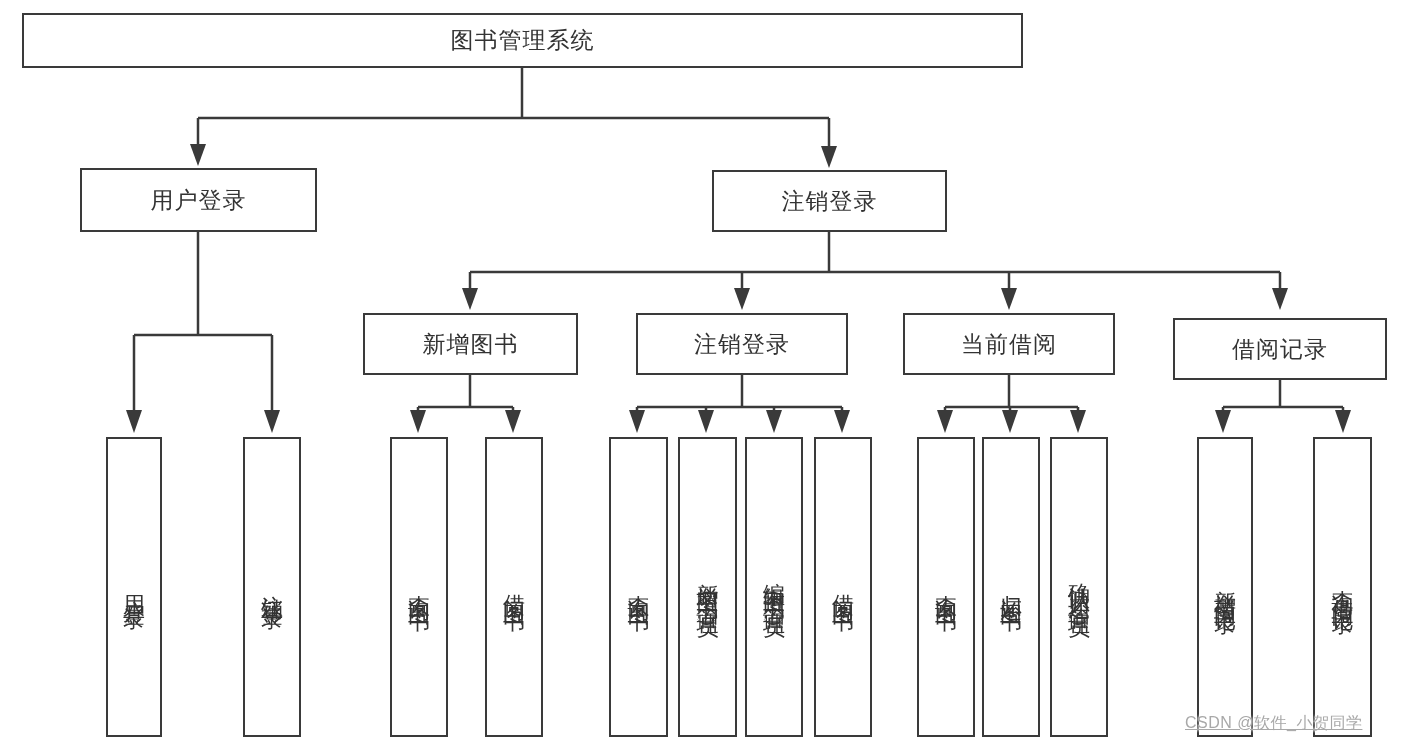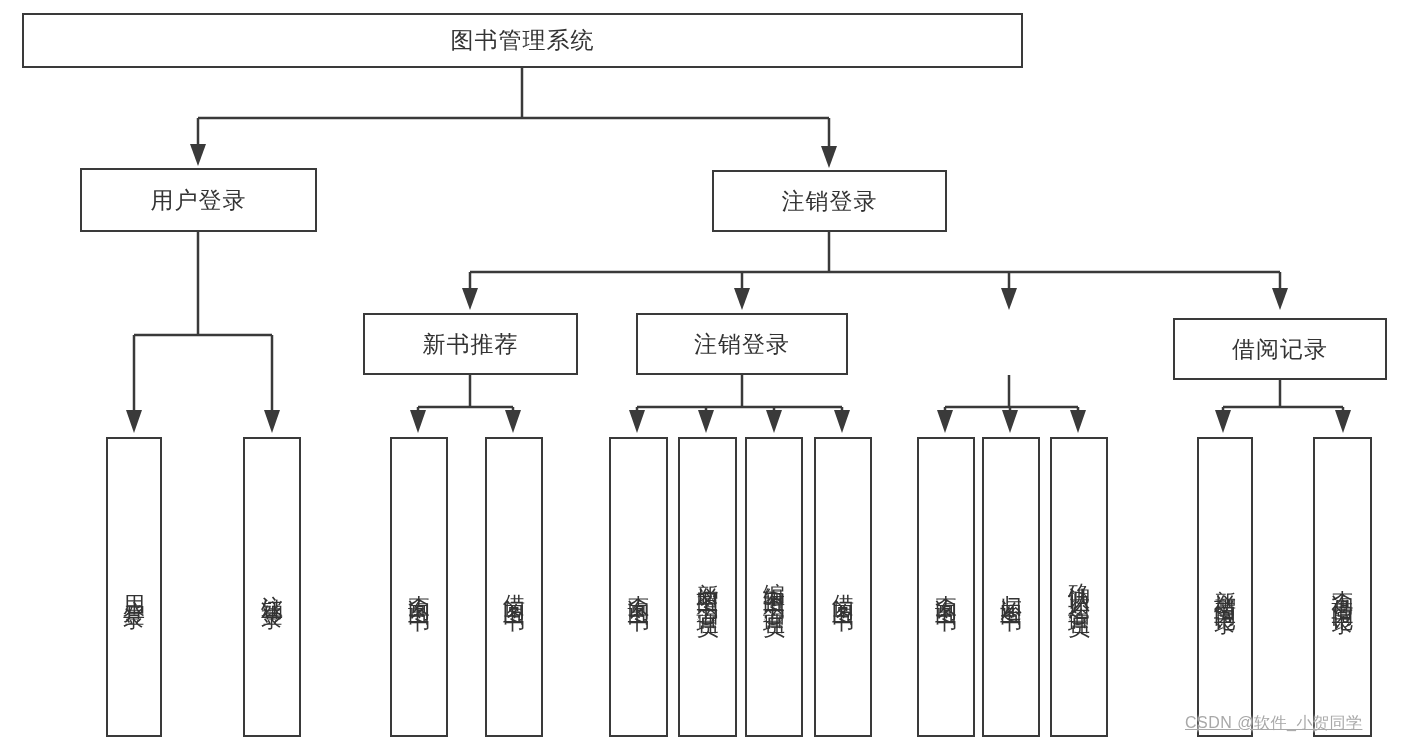--- a/index.html
+++ b/index.html
@@ -107,22 +107,23 @@
       <path d="M1343 407 V412"></path>
         <polygon points="1335,410 1351,410 1343,433"></polygon>
     </g>
   </svg>
 
   <div class="node hnode" style="left:22px;top:13px;width:1001px;height:55px;">图书管理系统</div>
 
   <div class="node hnode" style="left:80px;top:168px;width:237px;height:64px;">用户登录</div>
   <div class="node hnode" style="left:712px;top:170px;width:235px;height:62px;">注销登录</div>
 
-  <div class="node hnode" style="left:363px;top:313px;width:215px;height:62px;">新书推荐</div>
+  <div class="node hnode" style="left:363px;top:313px;width:215px;height:62px;">新增图书</div>
   <div class="node hnode" style="left:636px;top:313px;width:212px;height:62px;">注销登录</div>
+  <div class="node hnode" style="left:903px;top:313px;width:212px;height:62px;">当前借阅</div>
   <div class="node hnode" style="left:1173px;top:318px;width:214px;height:62px;">借阅记录</div>
 
   <div class="node vnode" style="left:106px;top:437px;width:56px;height:300px;">
     <span class="vtext">用户登录</span>
   </div>
   <div class="node vnode" style="left:243px;top:437px;width:58px;height:300px;">
     <span class="vtext">注销登录</span>
   </div>
 
   <div class="node vnode" style="left:390px;top:437px;width:58px;height:300px;">

